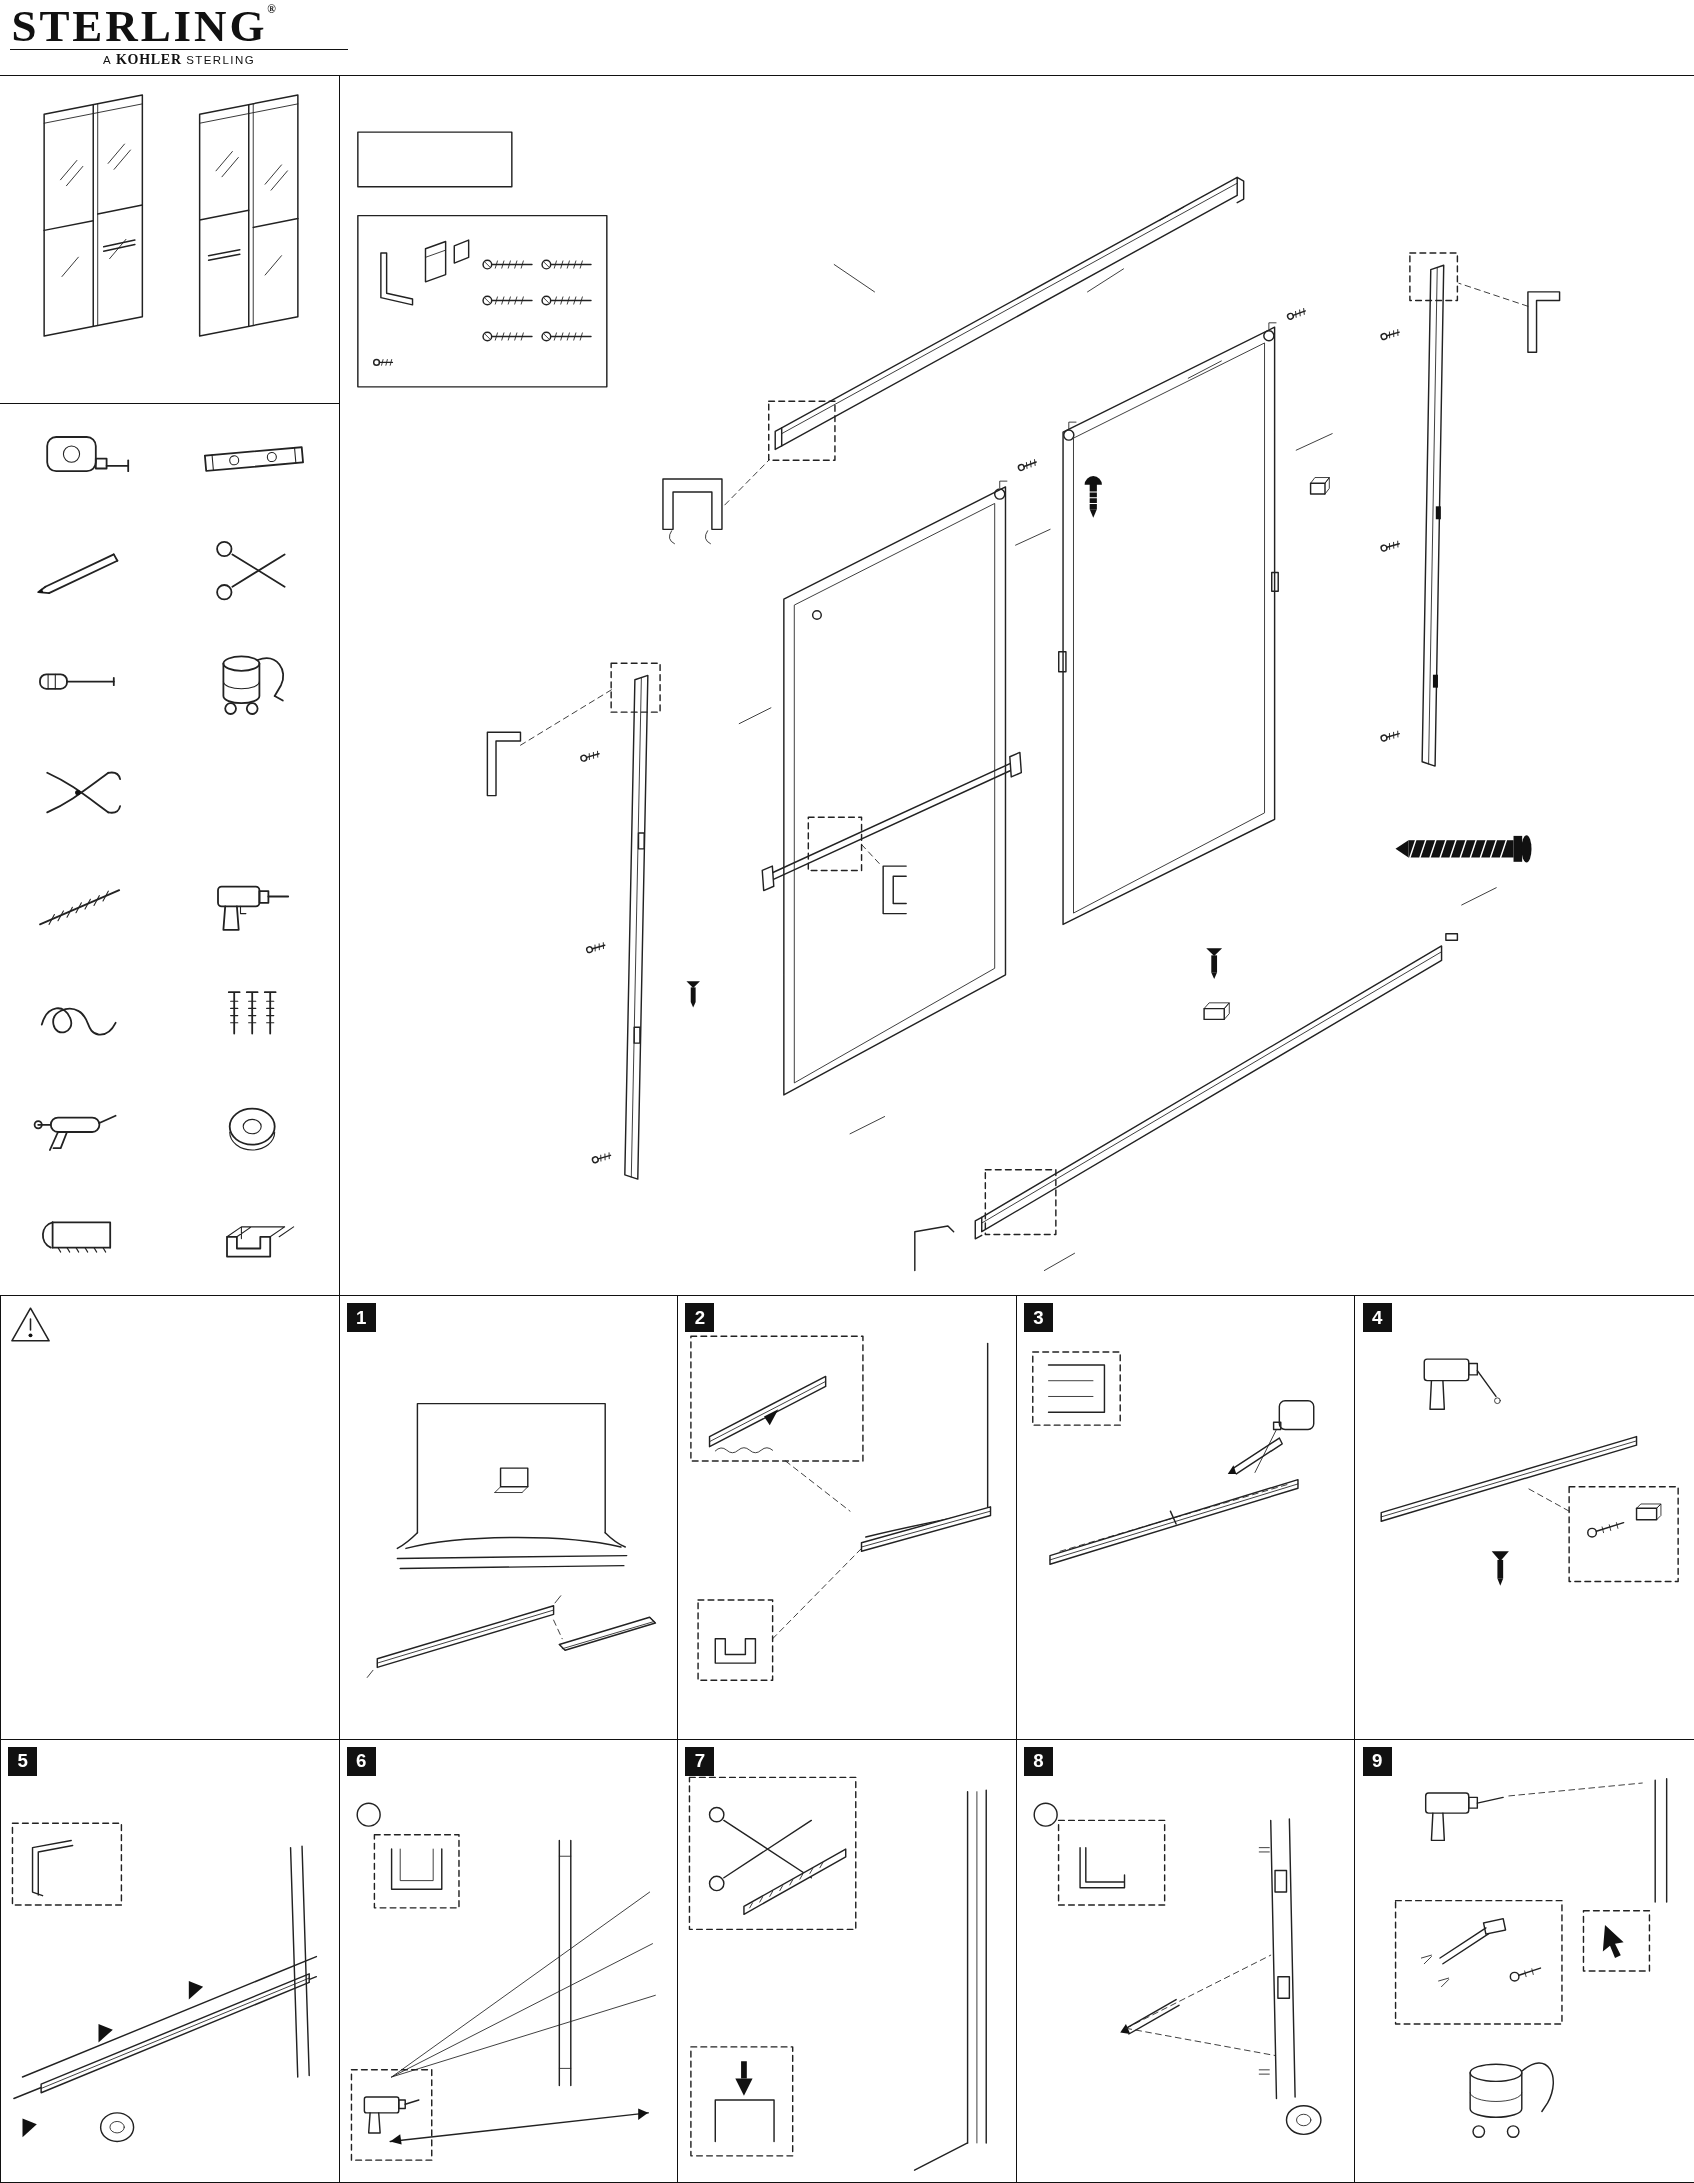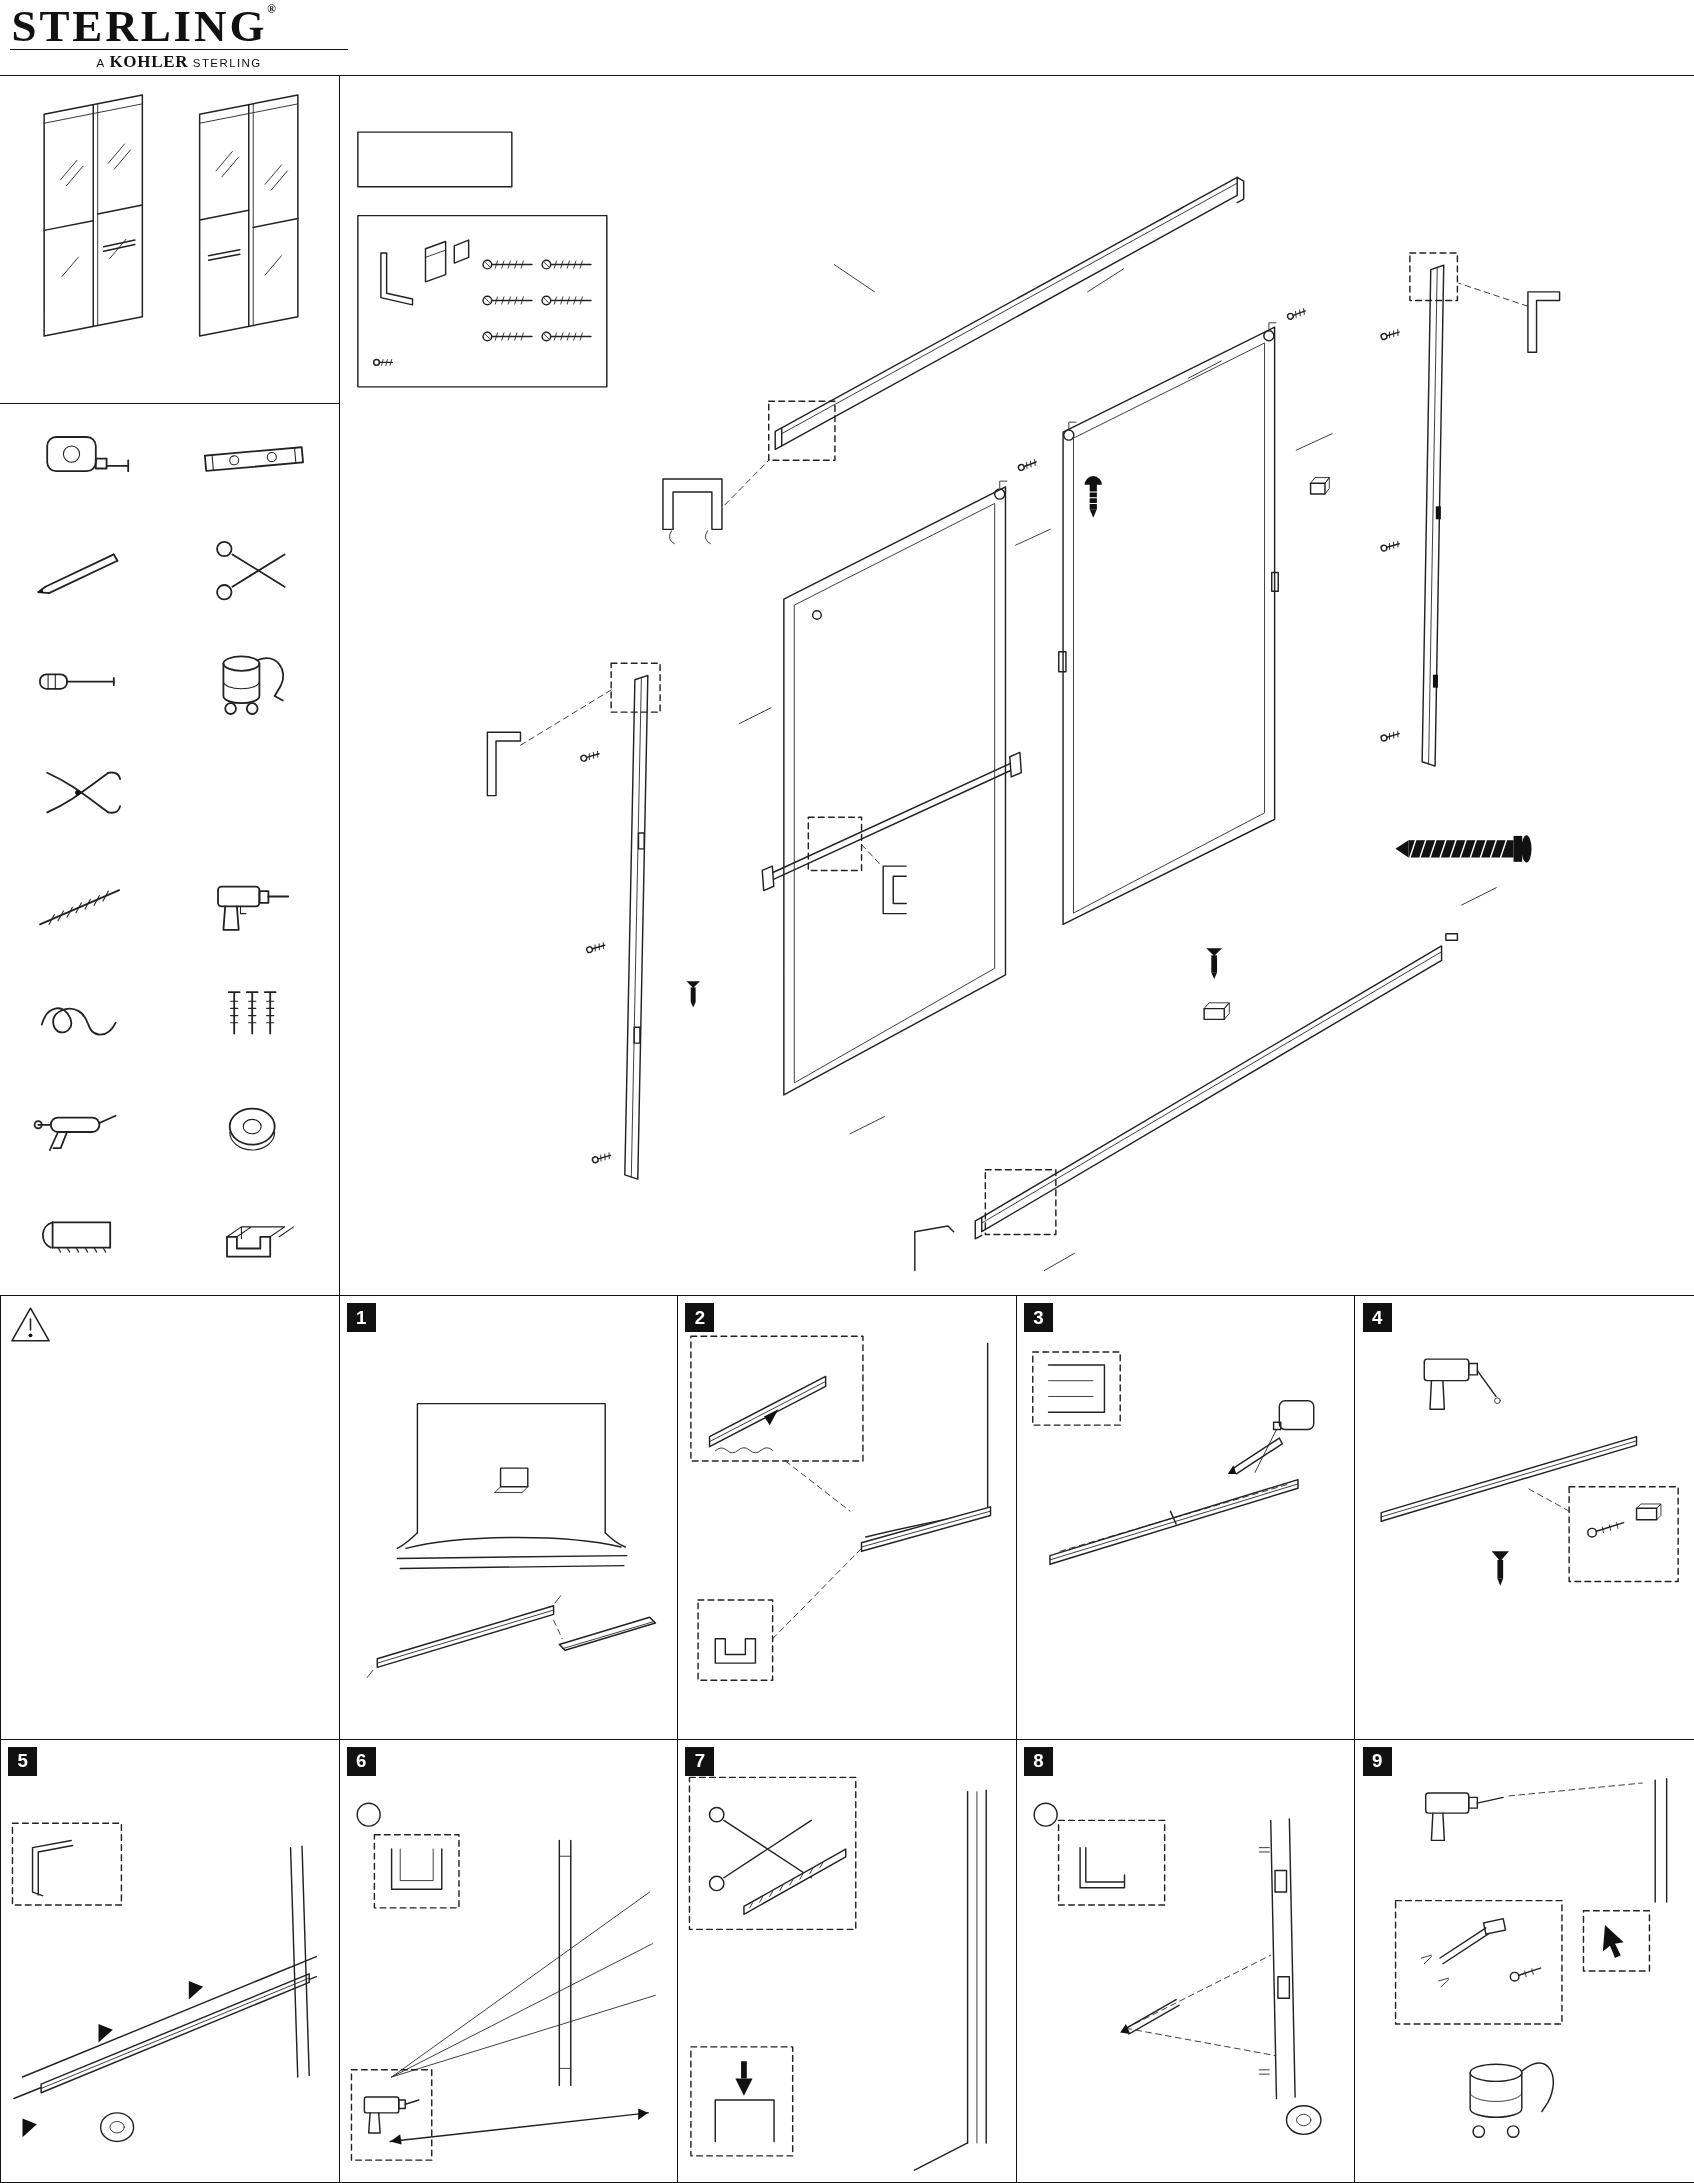--- a/index.html
+++ b/index.html
@@ -4,21 +4,21 @@
 <style>
   *{margin:0;padding:0;box-sizing:border-box}
   html,body{background:#fff}
   body{width:1695px;height:2183px;position:relative;font-family:"Liberation Serif",serif;color:#111;overflow:hidden}
   .rule{position:absolute;background:#111}
   
   .header{position:absolute;left:0;top:0;width:1481px;height:75px}
   .brand{font-family:"Liberation Serif",serif;font-weight:700;font-size:45px;letter-spacing:2.9px;line-height:1;padding:4.3px 0 0 11.5px;white-space:nowrap}
   .brand sup{font-size:11.5px;vertical-align:top}
   .tagline{width:338px;text-align:center;font-size:11.5px;letter-spacing:1.4px;border-top:1.4px solid #111;margin-left:10px;padding-top:1.4px;font-family:"Liberation Sans",sans-serif}
-  .tagline b{font-size:17px;font-family:"Liberation Serif",serif;letter-spacing:0.7px}
+  .tagline b{font-size:14px;font-family:"Liberation Serif",serif;letter-spacing:0.7px}
   
   .ln{stroke:#222;stroke-width:2;fill:none;stroke-linecap:round;stroke-linejoin:round}
   .thin{stroke-width:1.2}
   .dash{stroke-dasharray:8 6;fill:none}
   .fillw{fill:#fff}
   .blk{fill:#111;stroke:none}
   svg{display:block;position:absolute}
   
   .thumbs{position:absolute;left:0;top:76px;width:339px;height:327px}
   .tools{position:absolute;left:0;top:404px;width:339px;height:891px;display:grid;grid-template-columns:1fr 1fr;grid-template-rows:repeat(8,1fr);align-items:center;justify-items:center}

